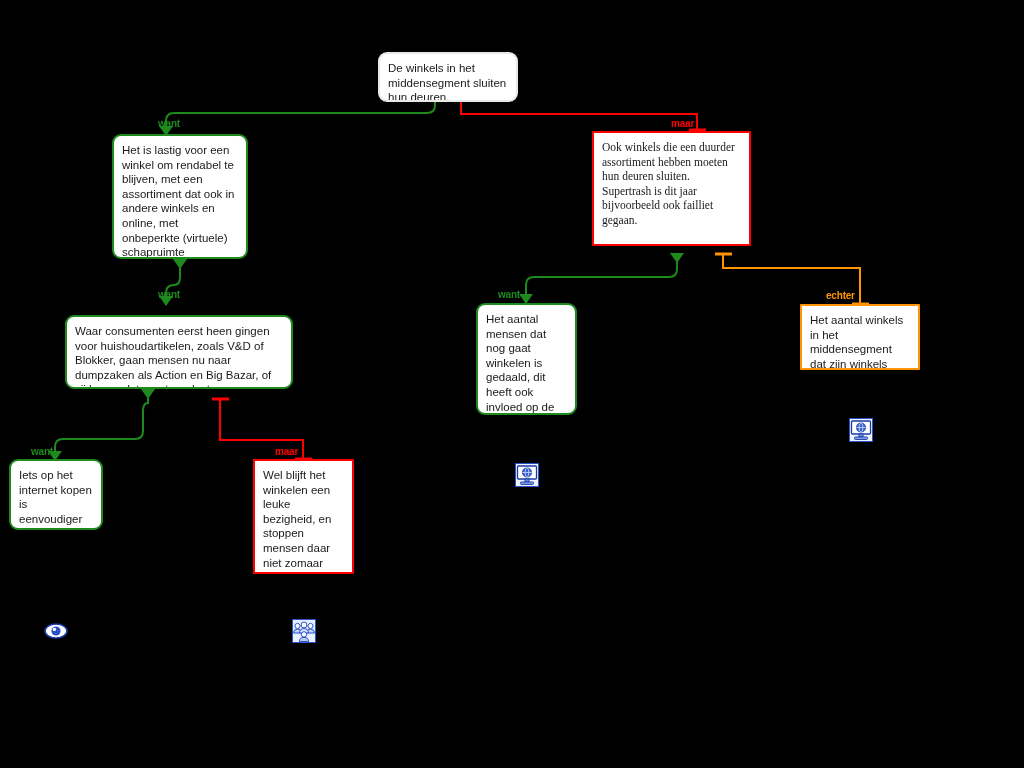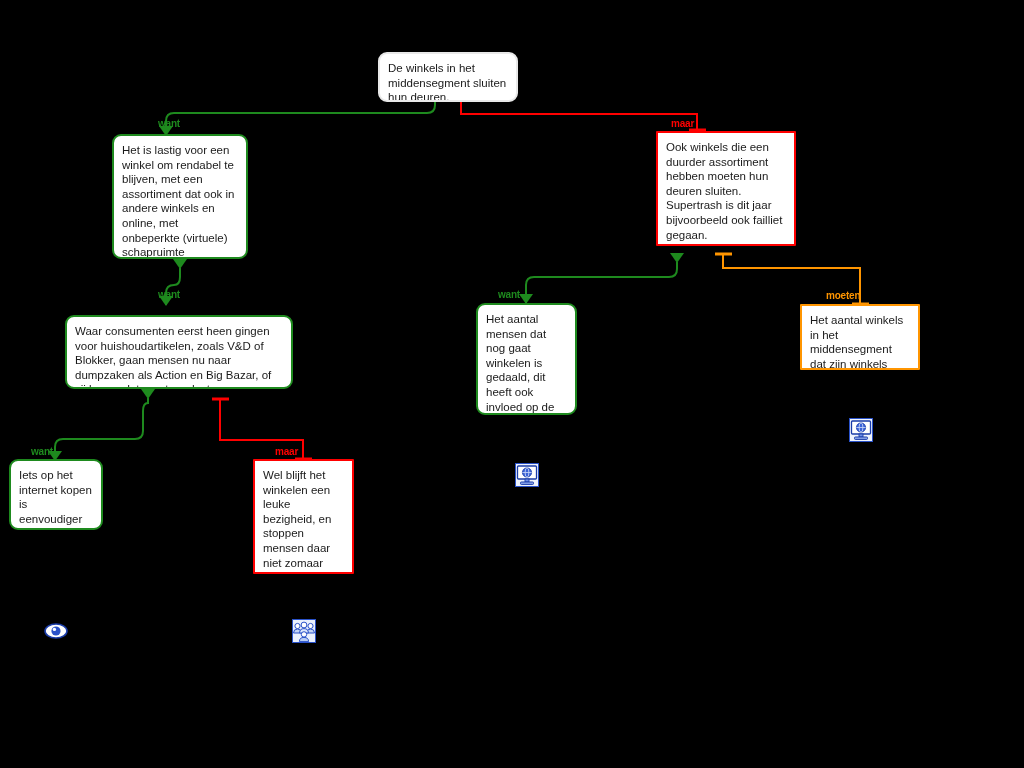--- a/index.html
+++ b/index.html
@@ -132,21 +132,21 @@
   </div>
 
   <div class="node node-green" style="left:9px; top:459px; width:94px; height:71px;">
     <span>Iets op het internet kopen is eenvoudiger en scheelt tijd.</span>
   </div>
 
   <div class="node node-red" style="left:253px; top:459px; width:101px; height:115px;">
     <span>Wel blijft het winkelen een leuke bezigheid, en stoppen mensen daar niet zomaar mee.</span>
   </div>
 
-  <div class="node node-red" style="left:656px; top:131px; width:140px; height:115px;">
+  <div class="node node-red" style="left:592px; top:131px; width:159px; height:115px;font-family:Liberation Serif, serif;">
     <span>Ook winkels die een duurder assortiment hebben moeten hun deuren sluiten. Supertrash is dit jaar bijvoorbeeld ook failliet gegaan.</span>
   </div>
 
   <div class="node node-green" style="left:476px; top:303px; width:101px; height:112px;">
     <span>Het aantal mensen dat nog gaat winkelen is gedaald, dit heeft ook invloed op de duurdere winkels.</span>
   </div>
 
   <div class="node node-orange" style="left:800px; top:304px; width:120px; height:66px;">
     <span>Het aantal winkels in het middensegment dat zijn winkels sluit is wel groter.</span>
   </div>
@@ -156,21 +156,21 @@
   <div class="edge-label lbl-red" style="left:671px; top:119px;">maar</div>
 
   <div class="edge-label lbl-green" style="left:158px; top:290px;">want</div>
 
   <div class="edge-label lbl-green" style="left:31px; top:447px;">want</div>
 
   <div class="edge-label lbl-red" style="left:275px; top:447px;">maar</div>
 
   <div class="edge-label lbl-green" style="left:498px; top:290px;">want</div>
 
-  <div class="edge-label lbl-orange" style="left:826px; top:291px;">moeten</div>
+  <div class="edge-label lbl-orange" style="left:826px; top:291px;">echter</div>
 
   <div class="icon" style="left:44px; top:619px;">
     <svg width="24" height="24" viewBox="0 0 24 24">
       <ellipse cx="12" cy="12" rx="11" ry="7" fill="#ffffff" stroke="#1a3ca8" stroke-width="1.6"></ellipse>
       <circle cx="12" cy="12" r="4.6" fill="#2a52c9"></circle>
       <circle cx="10.4" cy="10.4" r="1.7" fill="#ffffff"></circle>
     </svg>
   </div>
 
   <div class="icon" style="left:292px; top:619px;">

